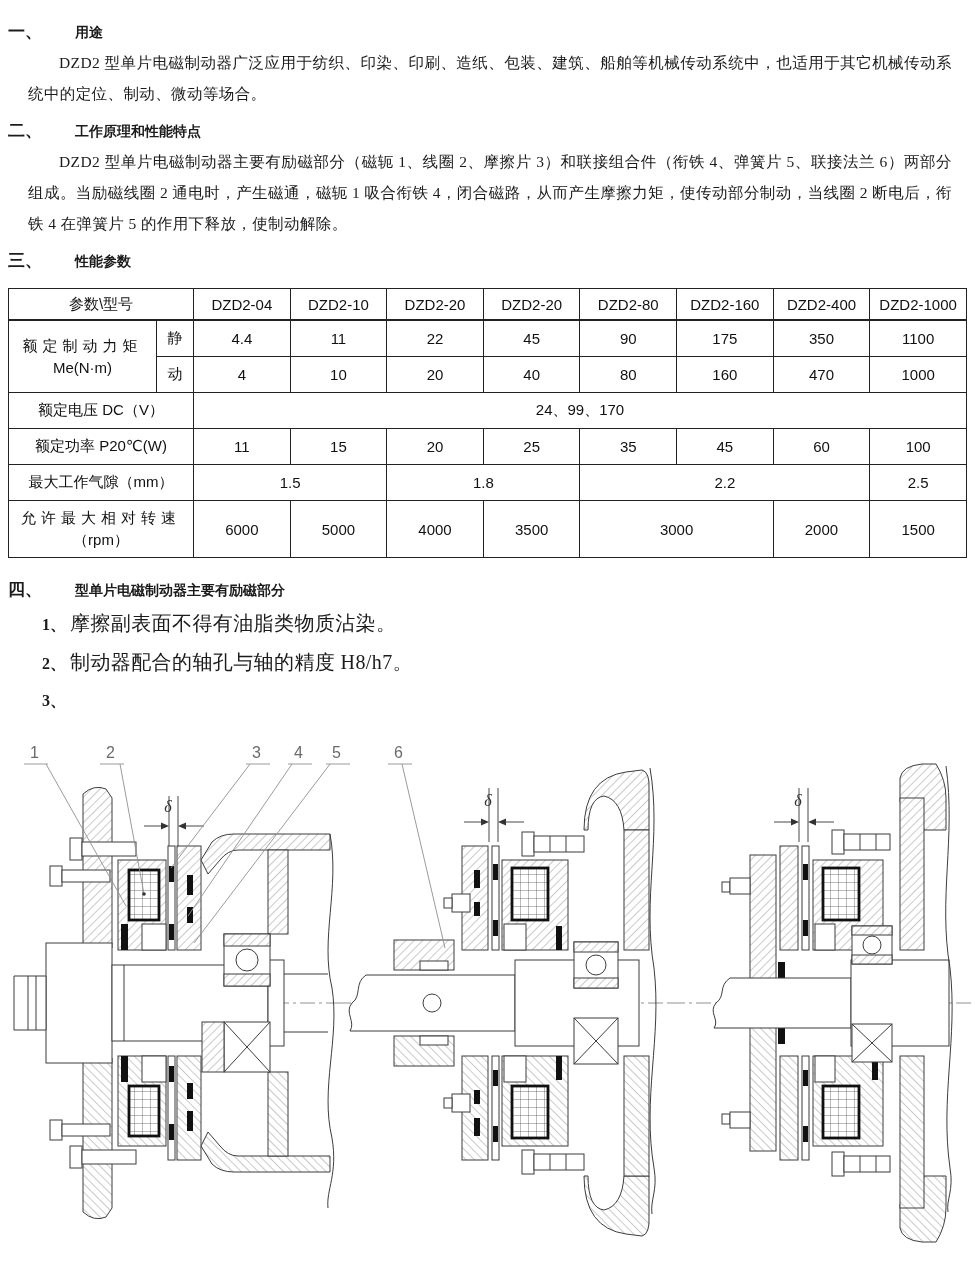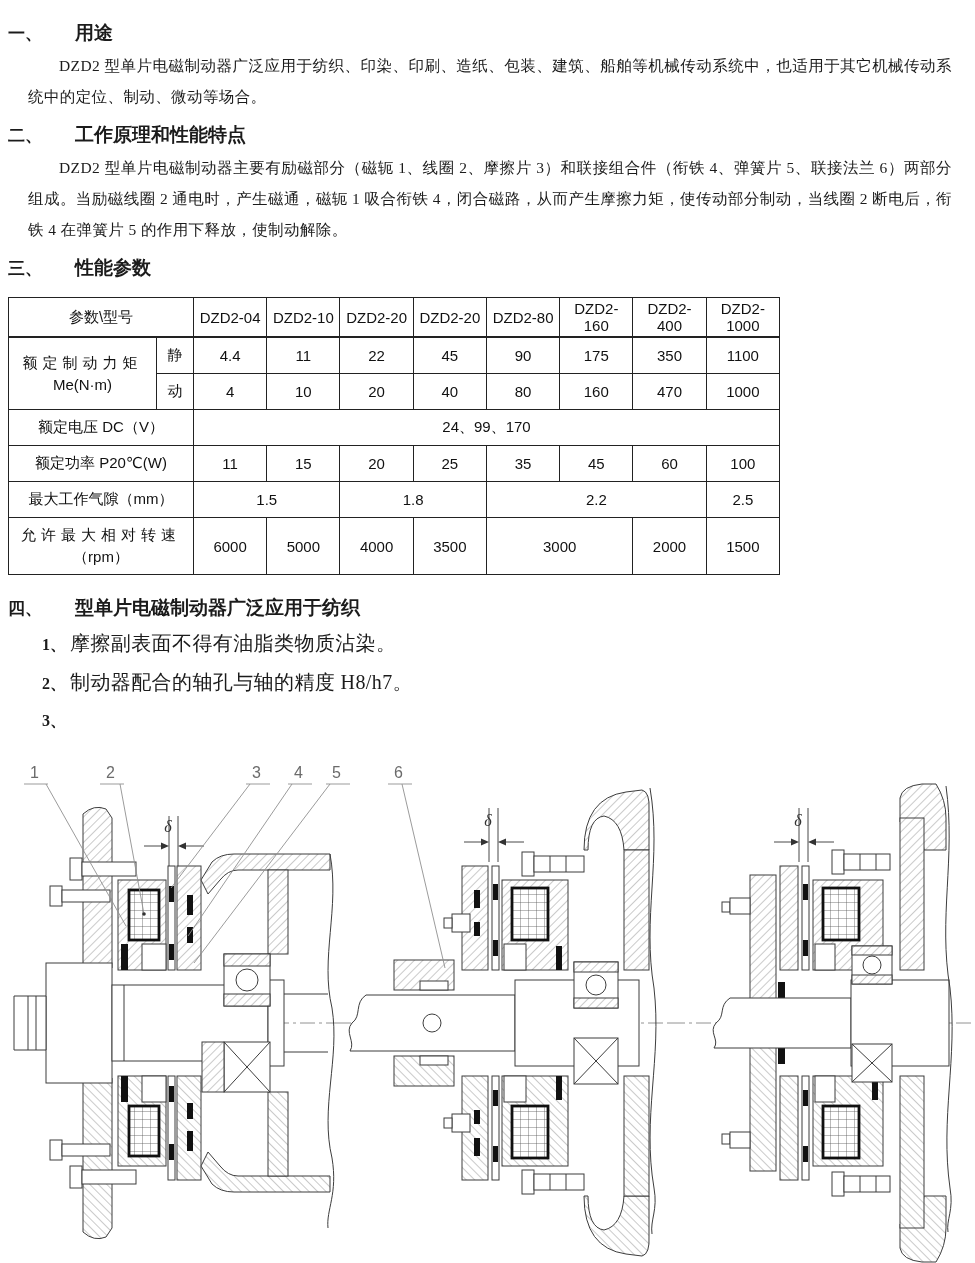--- a/index.html
+++ b/index.html
@@ -5,24 +5,24 @@
   html,body{margin:0;padding:0;}
   body{background:#e8e8e8;}
   .page{
     width:975px;height:1263px;margin:0 auto;background:#ffffff;
     overflow:hidden;position:relative;color:#1b1b1b;
     font-family:"Liberation Serif","DejaVu Serif",serif;
   }
   .content{padding:10px 0 0 0;}
   .sec{display:flex;align-items:baseline;margin:10px 0 2px 0;}
   .sec .n{flex:0 0 67px;padding-left:8px;font-family:"Liberation Sans","DejaVu Sans",sans-serif;font-weight:bold;font-size:17px;}
-  .sec .t{font-family:"Liberation Sans","DejaVu Sans",sans-serif;font-weight:bold;font-size:19px;}
+  .sec .t{font-family:"Liberation Sans","DejaVu Sans",sans-serif;font-weight:bold;font-size:14px;}
   p.body{margin:4px 23px 6px 28px;font-size:15.5px;line-height:31px;text-align:justify;text-indent:31px;letter-spacing:0.4px;}
   
-  table.perf{border-collapse:collapse;table-layout:fixed;margin:16px 8px 0 8px;width:772px;
+  table.perf{border-collapse:collapse;table-layout:fixed;margin:16px 8px 0 8px;width:959px;
     font-family:"Liberation Sans","DejaVu Sans",sans-serif;font-size:15px;color:#111;}
   table.perf td{border:1px solid #222;text-align:center;padding:2px 3px;height:31px;overflow:hidden;}
   table.perf tr.hdr td{height:26px;border-bottom:2px solid #222;}
   td.lab{text-align:left;padding-left:10px;}
   td.labc{text-align:center;}
   .sp2{letter-spacing:5px;}
   .two-line{line-height:22px;}
   
   .item{display:flex;align-items:baseline;margin:7px 0 7px 42px;line-height:30px;}
   .item .in{flex:0 0 28px;font-weight:bold;font-size:16px;}
@@ -150,21 +150,21 @@
       <td>3500</td>
       <td colspan="2">3000</td>
       <td>2000</td>
       <td>1500</td>
     </tr>
   </tbody>
       </table>
 
   <div class="sec" style="margin-top:20px">
     <span class="n">四、</span>
-    <span class="t">型单片电磁制动器广泛应用于纺织</span>
+    <span class="t">型单片电磁制动器主要有励磁部分</span>
   </div>
   <div class="item">
     <span class="in">1、</span>
     <span class="it">摩擦副表面不得有油脂类物质沾染。</span>
   </div>
   <div class="item">
     <span class="in">2、</span>
     <span class="it">制动器配合的轴孔与轴的精度 H8/h7。</span>
   </div>
   <div class="item">

